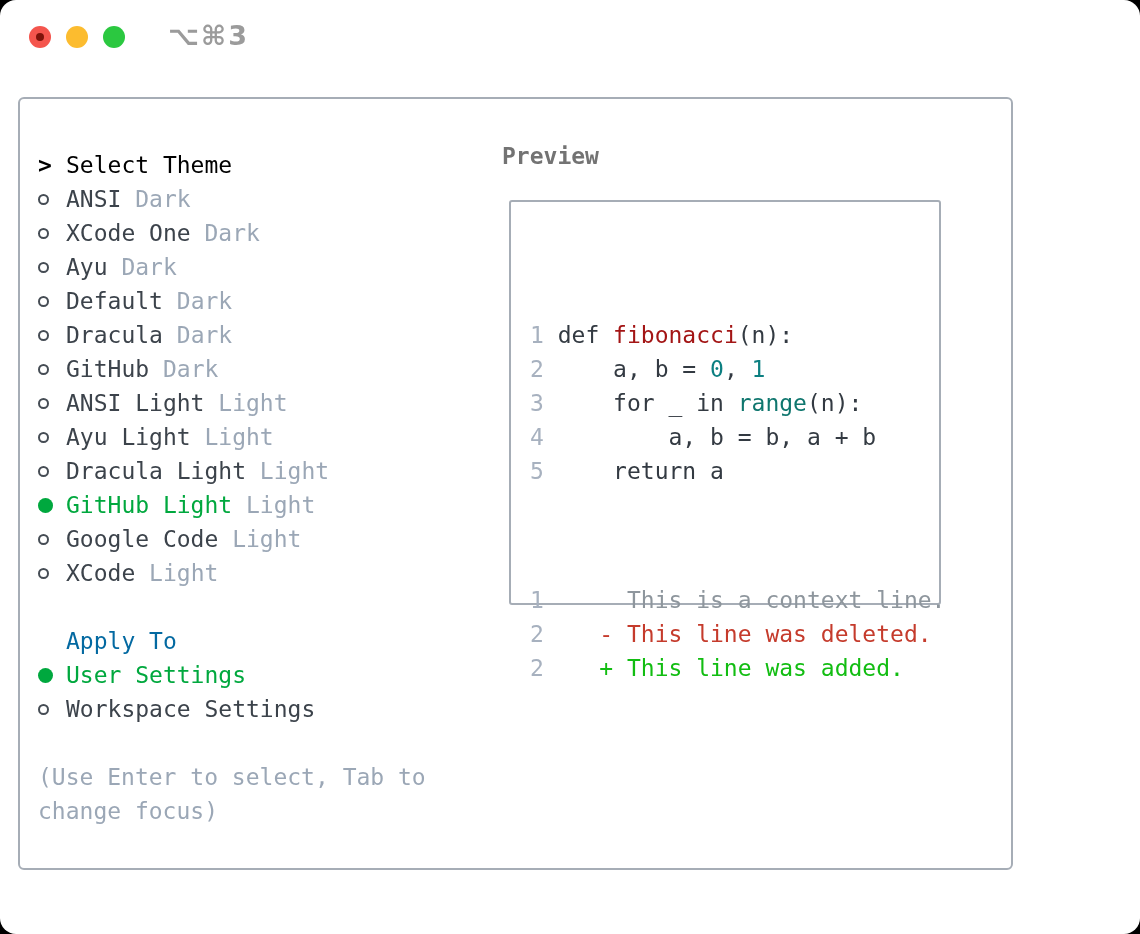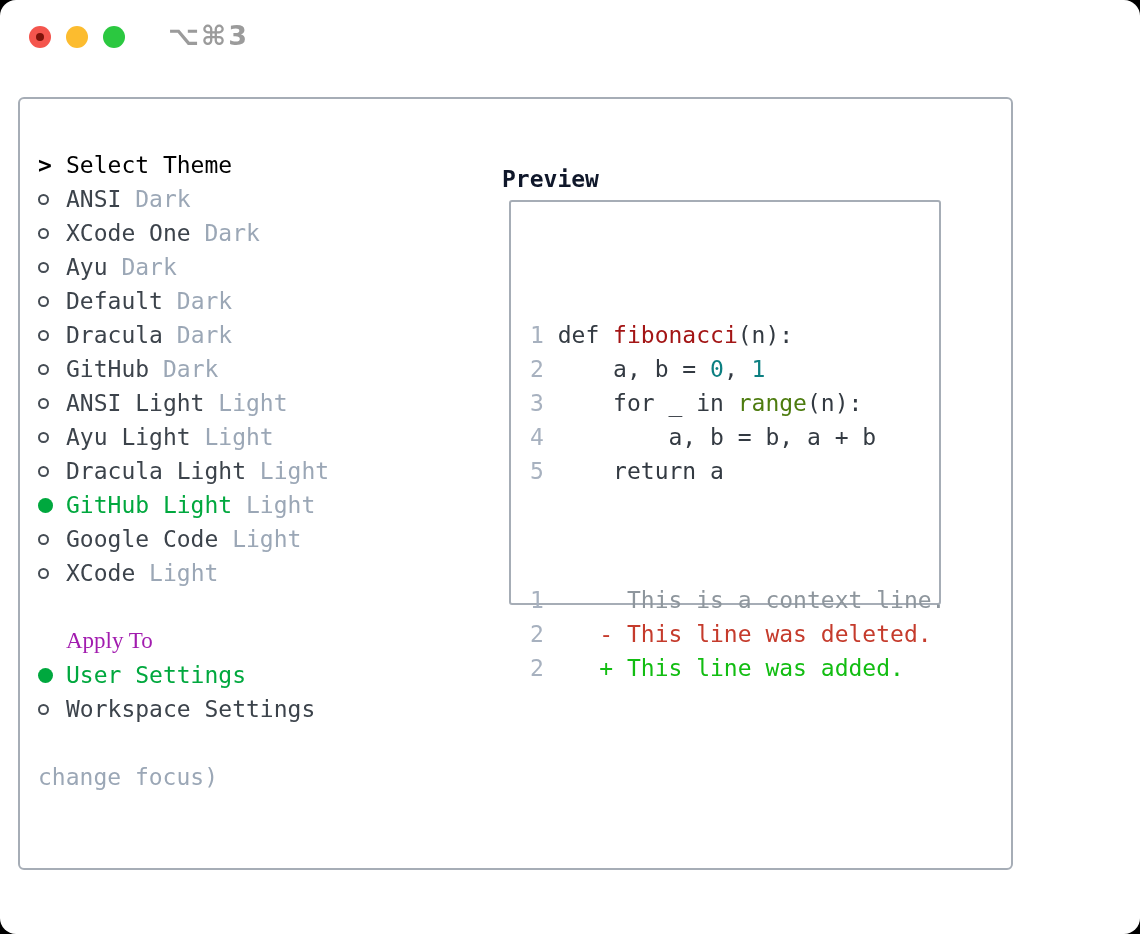--- a/index.html
+++ b/index.html
@@ -46,43 +46,43 @@
   .chev { font-weight:700; color:#000; }
   .ring {
     width:11px; height:11px; border:2px solid #454c54; border-radius:50%;
     display:inline-block;
   }
   .dot {
     width:15px; height:15px; border-radius:50%; background:#00a83e;
     display:inline-block;
   }
   .hdr { font-weight:400; color:#000; }
-  .subhdr { color:#a21caf;font-family:Liberation Serif, serif; }
+  .subhdr { color:#0369a1; }
   .item-name { color:#3c434b; }
   .sel .item-name { color:#00a83e; }
   .muted { color:#9ba7b6; }
   .help { color:#9ba7b6; }
 
   
   .preview-head {
-    position:absolute; left:482px; top:63px; height:34px; line-height:34px;
-    font-size:23px; font-weight:700; color:#0f172a;
+    position:absolute; left:482px; top:40px; height:34px; line-height:34px;
+    font-size:23px; font-weight:700; color:#737373;
   }
   .preview-box {
     position:absolute; left:489px; top:101px; width:432px; height:405px;
     border:2px solid #a6adb6; border-radius:3px; background:#fff;
     padding:48px 0 0 19px; font-size:23px; line-height:34px; white-space:pre;
   }
   .diff-block { margin-top:27px; }
 
   .ln        { color:#a7b1bf; }
   .t-plain   { color:#333a42; }
   .t-func    { color:#a31515; }
   .t-num     { color:#0c7f81; }
-  .t-builtin { color:#4d7c0f;text-align:right; }
+  .t-builtin { color:#0f766e;text-align:right; }
   .d-context { color:#8e969d; }
   .d-deleted { color:#c53b2c; }
   .d-added   { color:#12bd12; }
 </style>
 </head>
 <body>
 
 <div class="window">
 
   <div class="titlebar">
@@ -121,20 +121,21 @@
         <span class="marker"></span>
         <span class="subhdr">Apply To</span>
       </div>
 
       <div id="apply-options">
           <div class="row sel"><span class="marker"><span class="dot"></span></span><span class="item-name">User Settings</span></div>
           <div class="row"><span class="marker"><span class="ring"></span></span><span class="item-name">Workspace Settings</span></div>
         </div>
 
       <div style="margin-top:34px">
+        <div class="line help">(Use Enter to select, Tab to</div>
         <div class="line help">change focus)</div>
       </div>
     </div>
 
     <div class="preview-head">Preview</div>
 
     <div class="preview-box">
       <div id="code-lines"><div class="line"><span class="ln">1</span> <span class="t-plain">def </span><span class="t-func">fibonacci</span><span class="t-plain">(n):</span></div><div class="line"><span class="ln">2</span> <span class="t-plain">    a, b = </span><span class="t-num">0</span><span class="t-plain">, </span><span class="t-num">1</span></div><div class="line"><span class="ln">3</span> <span class="t-plain">    for _ in </span><span class="t-builtin">range</span><span class="t-plain">(n):</span></div><div class="line"><span class="ln">4</span> <span class="t-plain">        a, b = b, a + b</span></div><div class="line"><span class="ln">5</span> <span class="t-plain">    return a</span></div></div>
       <div id="diff-lines" class="diff-block"><div class="line"><span class="ln">1</span><span class="d-context">      This is a context line.</span></div><div class="line"><span class="ln">2</span><span class="d-deleted">    - This line was deleted.</span></div><div class="line"><span class="ln">2</span><span class="d-added">    + This line was added.</span></div></div>
     </div>

